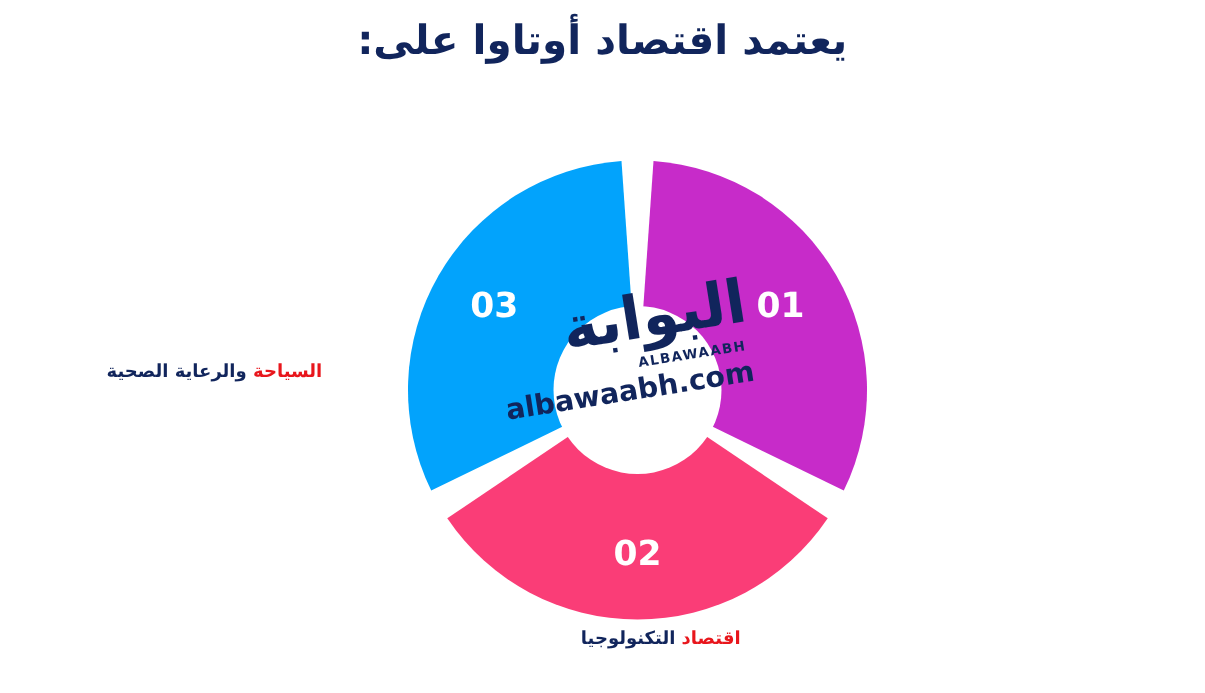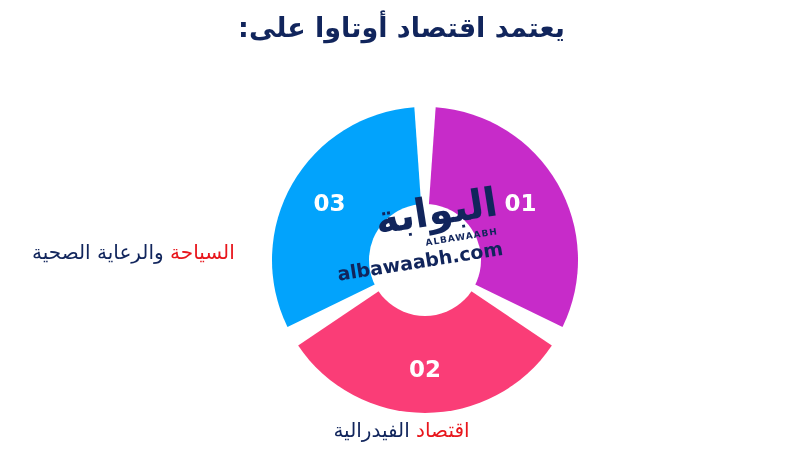--- a/index.html
+++ b/index.html
@@ -58,23 +58,24 @@
   }
   .wm-url{
     position:absolute;left:4px;top:56px;
     font-size:19px;font-weight:bold;color:#11255c;
     line-height:1;white-space:nowrap;direction:ltr;
   }
 
   
   .lbl{
     position:absolute;
-    font-size:20px;font-weight:normal;
+    font-size:12px;font-weight:bold;
     direction:rtl;white-space:nowrap;
     line-height:1.2;
+    margin-left:39px;
   }
   .lbl .hl{color:#e8161c;}
   .lbl .rest{color:#11255c;}
 
   .lbl-right{ right:12px; top:232px; text-align:right; }
   .lbl-left { left:32px;  top:240px; text-align:left;  }
   .lbl-bottom{ left:0; width:803px; top:418px; text-align:center; }
 </style>
 </head>
 <body>
@@ -107,16 +108,16 @@
   </div>
 
 
   <div class="lbl lbl-left">
     <span class="hl">السياحة</span>
     <span class="rest">والرعاية الصحية</span>
   </div>
 
   <div class="lbl lbl-bottom">
     <span class="hl">اقتصاد</span>
-    <span class="rest">الفيدرالية</span>
+    <span class="rest">التكنولوجيا</span>
   </div>
 
 </div>
 
 </body></html>

